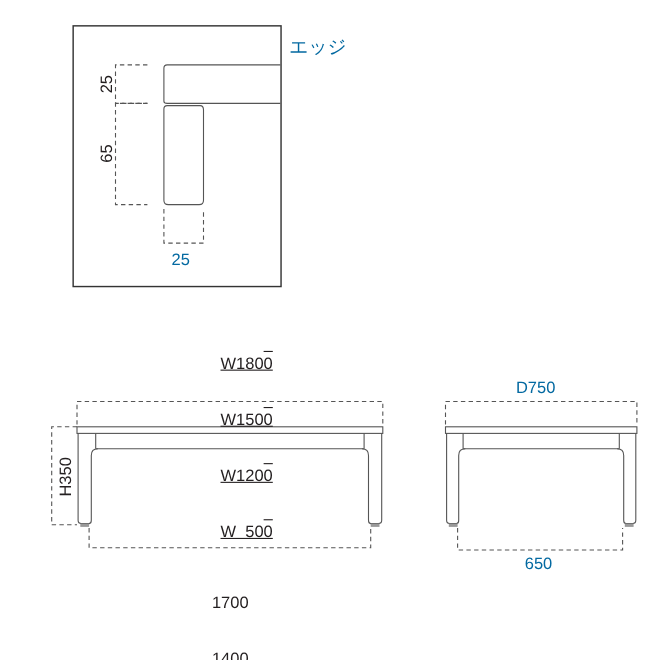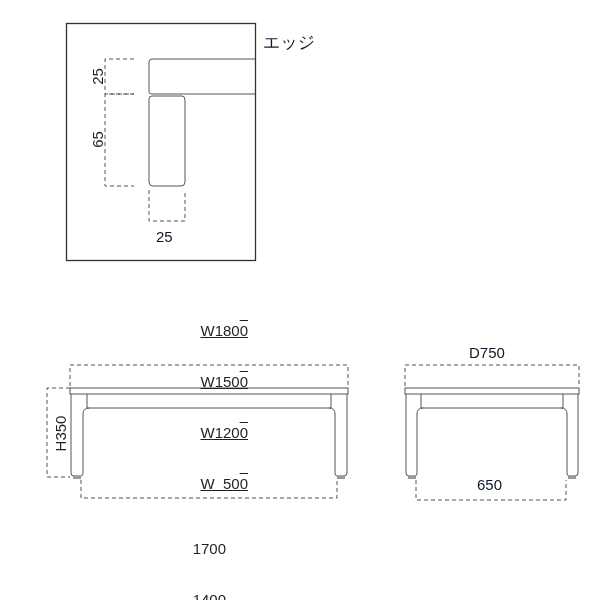--- a/index.html
+++ b/index.html
@@ -1,18 +1,18 @@
 <!DOCTYPE html>
 <html><head>
 <meta charset="utf-8">
 <style>
   html, body { margin:0; padding:0; background:#ffffff; }
   body { width:600px; height:600px; position:relative; overflow:hidden; font-family:"Liberation Sans", sans-serif; color:#231f20; }
   svg { position:absolute; left:0; top:0; }
-  .lbl { position:absolute; font-size:15px; line-height:17px; color:#0f172a; white-space:pre; }
+  .lbl { position:absolute; font-size:15px; line-height:17px; color:#0369a1; white-space:pre; }
   .stack { position:absolute; font-size:15px; line-height:17px; text-align:right; white-space:pre; }
   .vert { position:absolute; font-size:15px; transform:rotate(-90deg); transform-origin:center center; white-space:pre; }
 </style>
 </head>
 <body>
 
 <svg width="600" height="600" viewBox="0 0 600 600">
 
   <g>
     <rect x="66.5" y="23.5" width="189" height="237" fill="none" stroke="#333" stroke-width="1.3"></rect>
@@ -77,13 +77,13 @@
 </div>
 <div class="vert" style="left:35px; top:425px; width:50px; text-align:center;">H350</div>
 <div class="stack" style="left:180px; top:506px; width:46px;">
   <div>1700</div>
   <div>1400</div>
   
   
 </div>
 
 <div class="lbl" style="left:469px; top:344px;text-align:right;">D750</div>
-<div class="lbl" style="left:477px; top:476px;">650</div>
+<div class="lbl" style="left:477px; top:504px;">650</div>
 
 </body></html>

